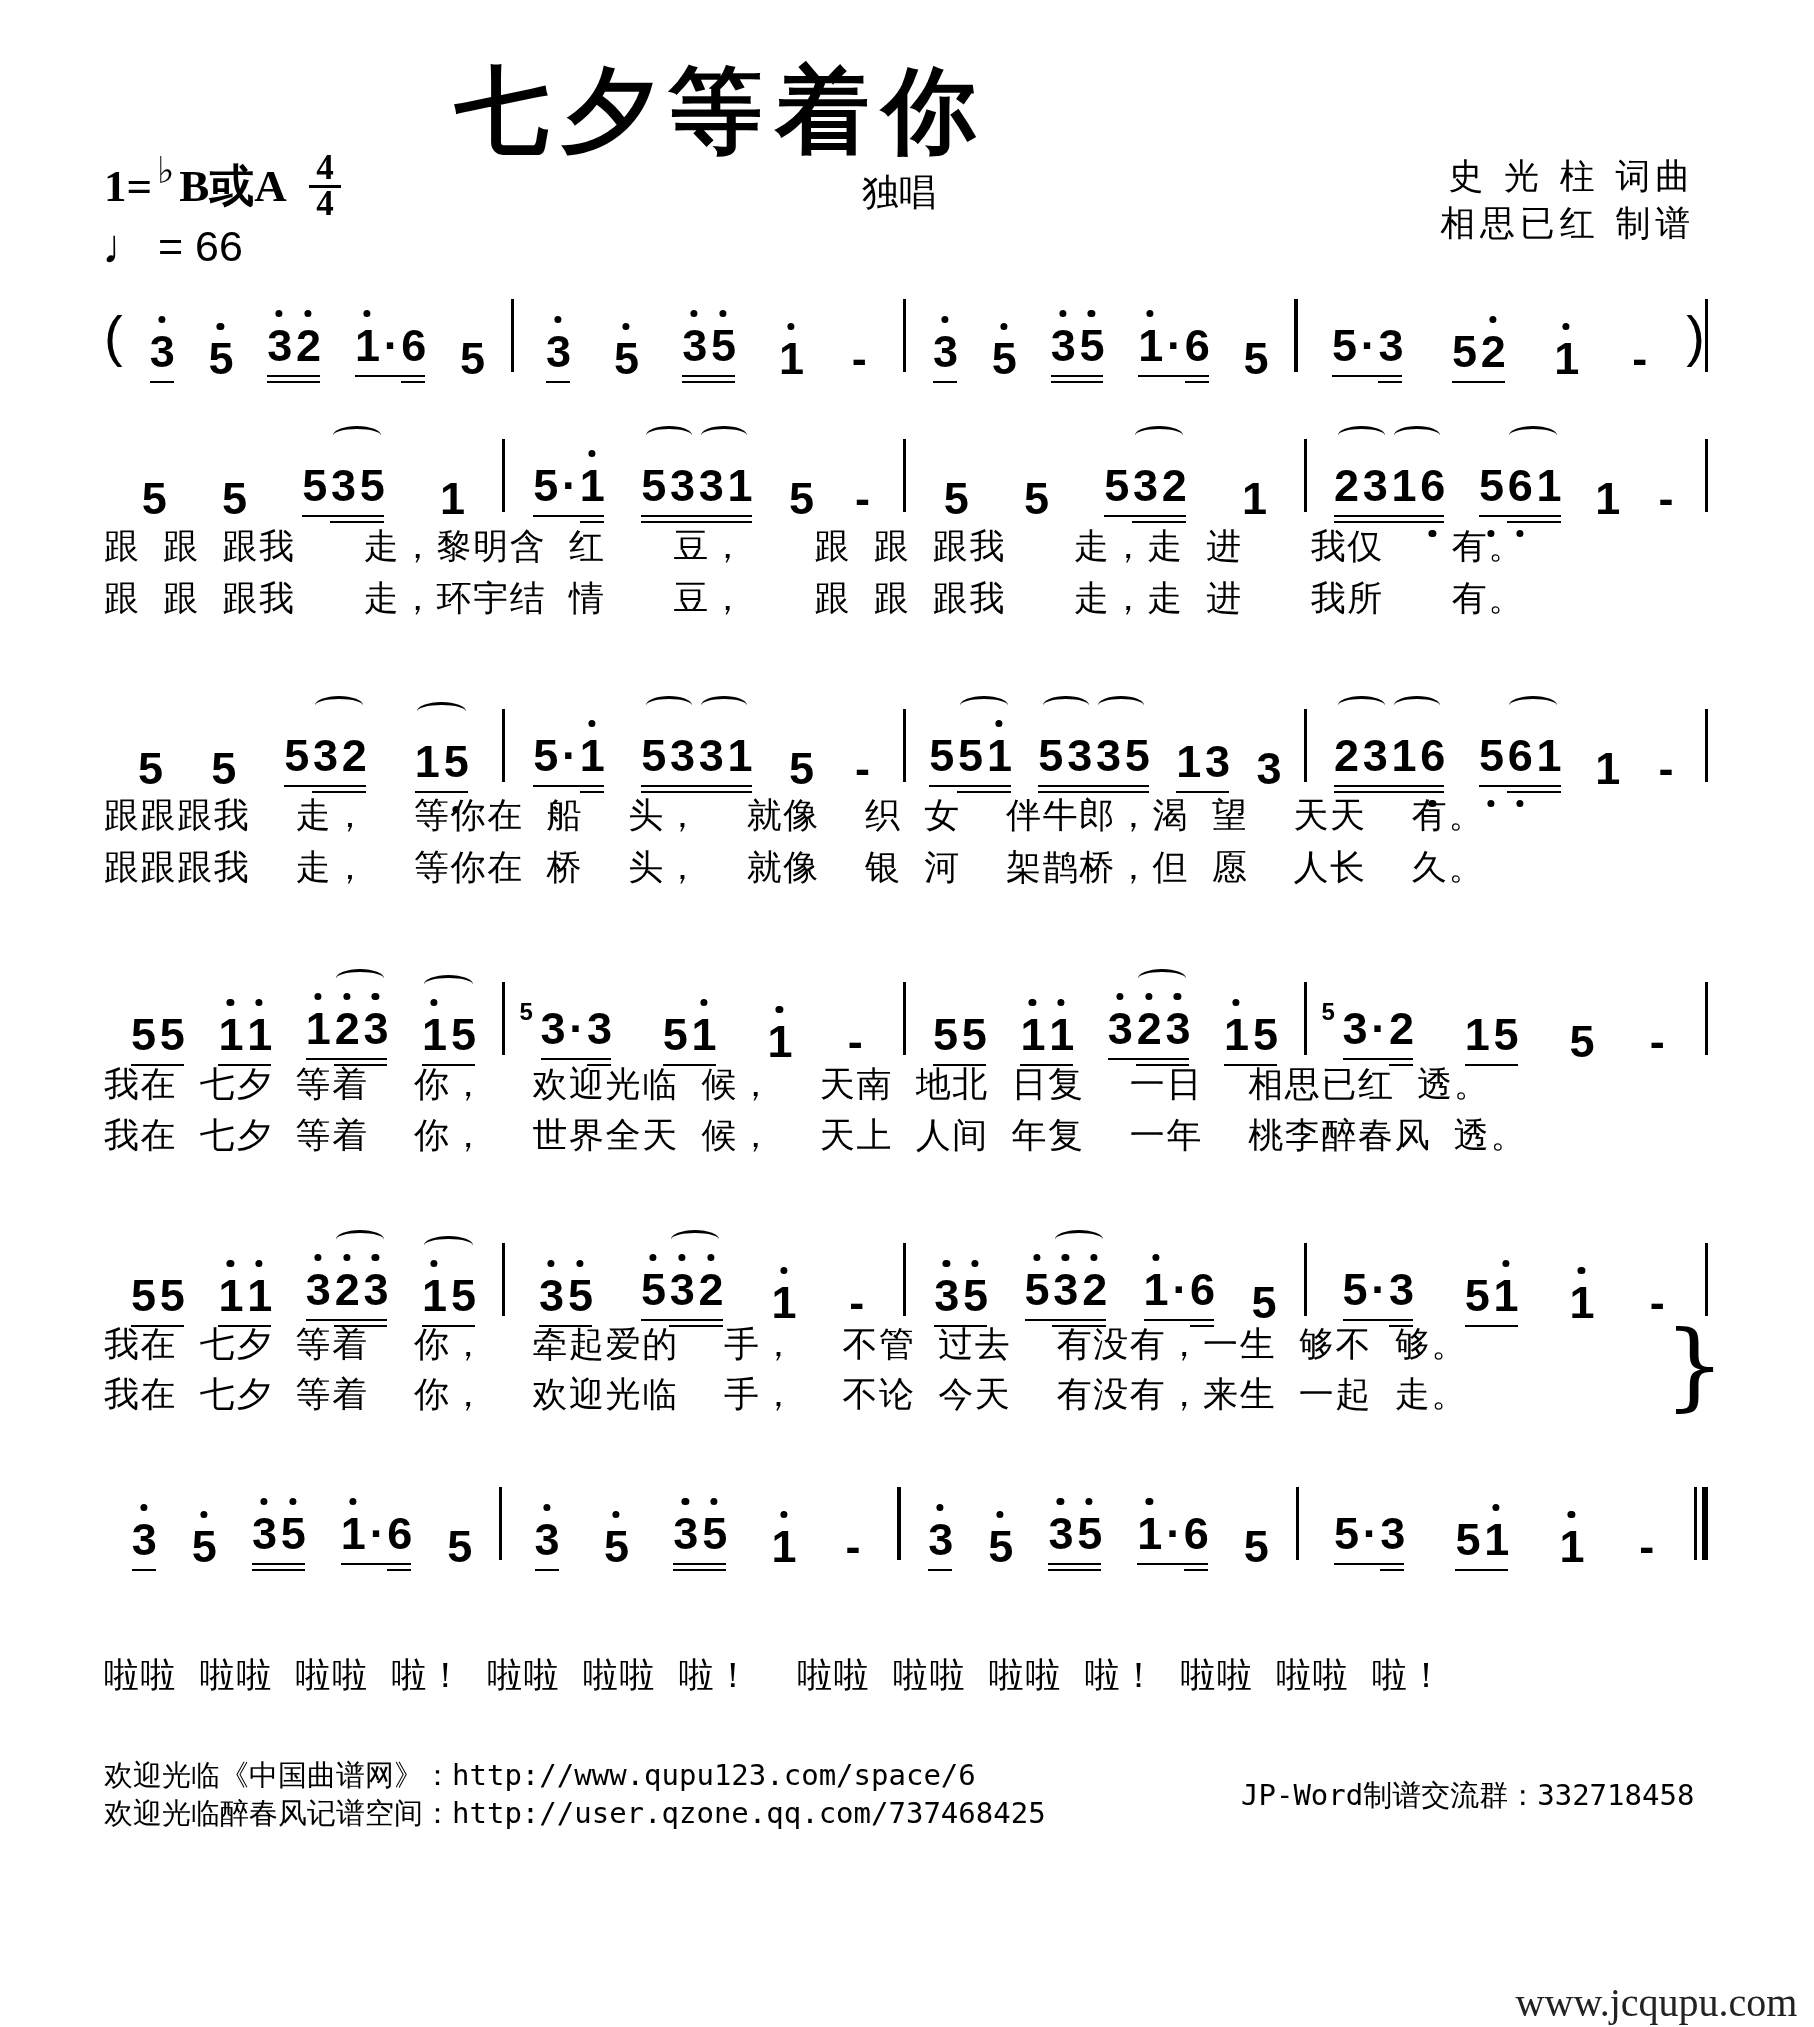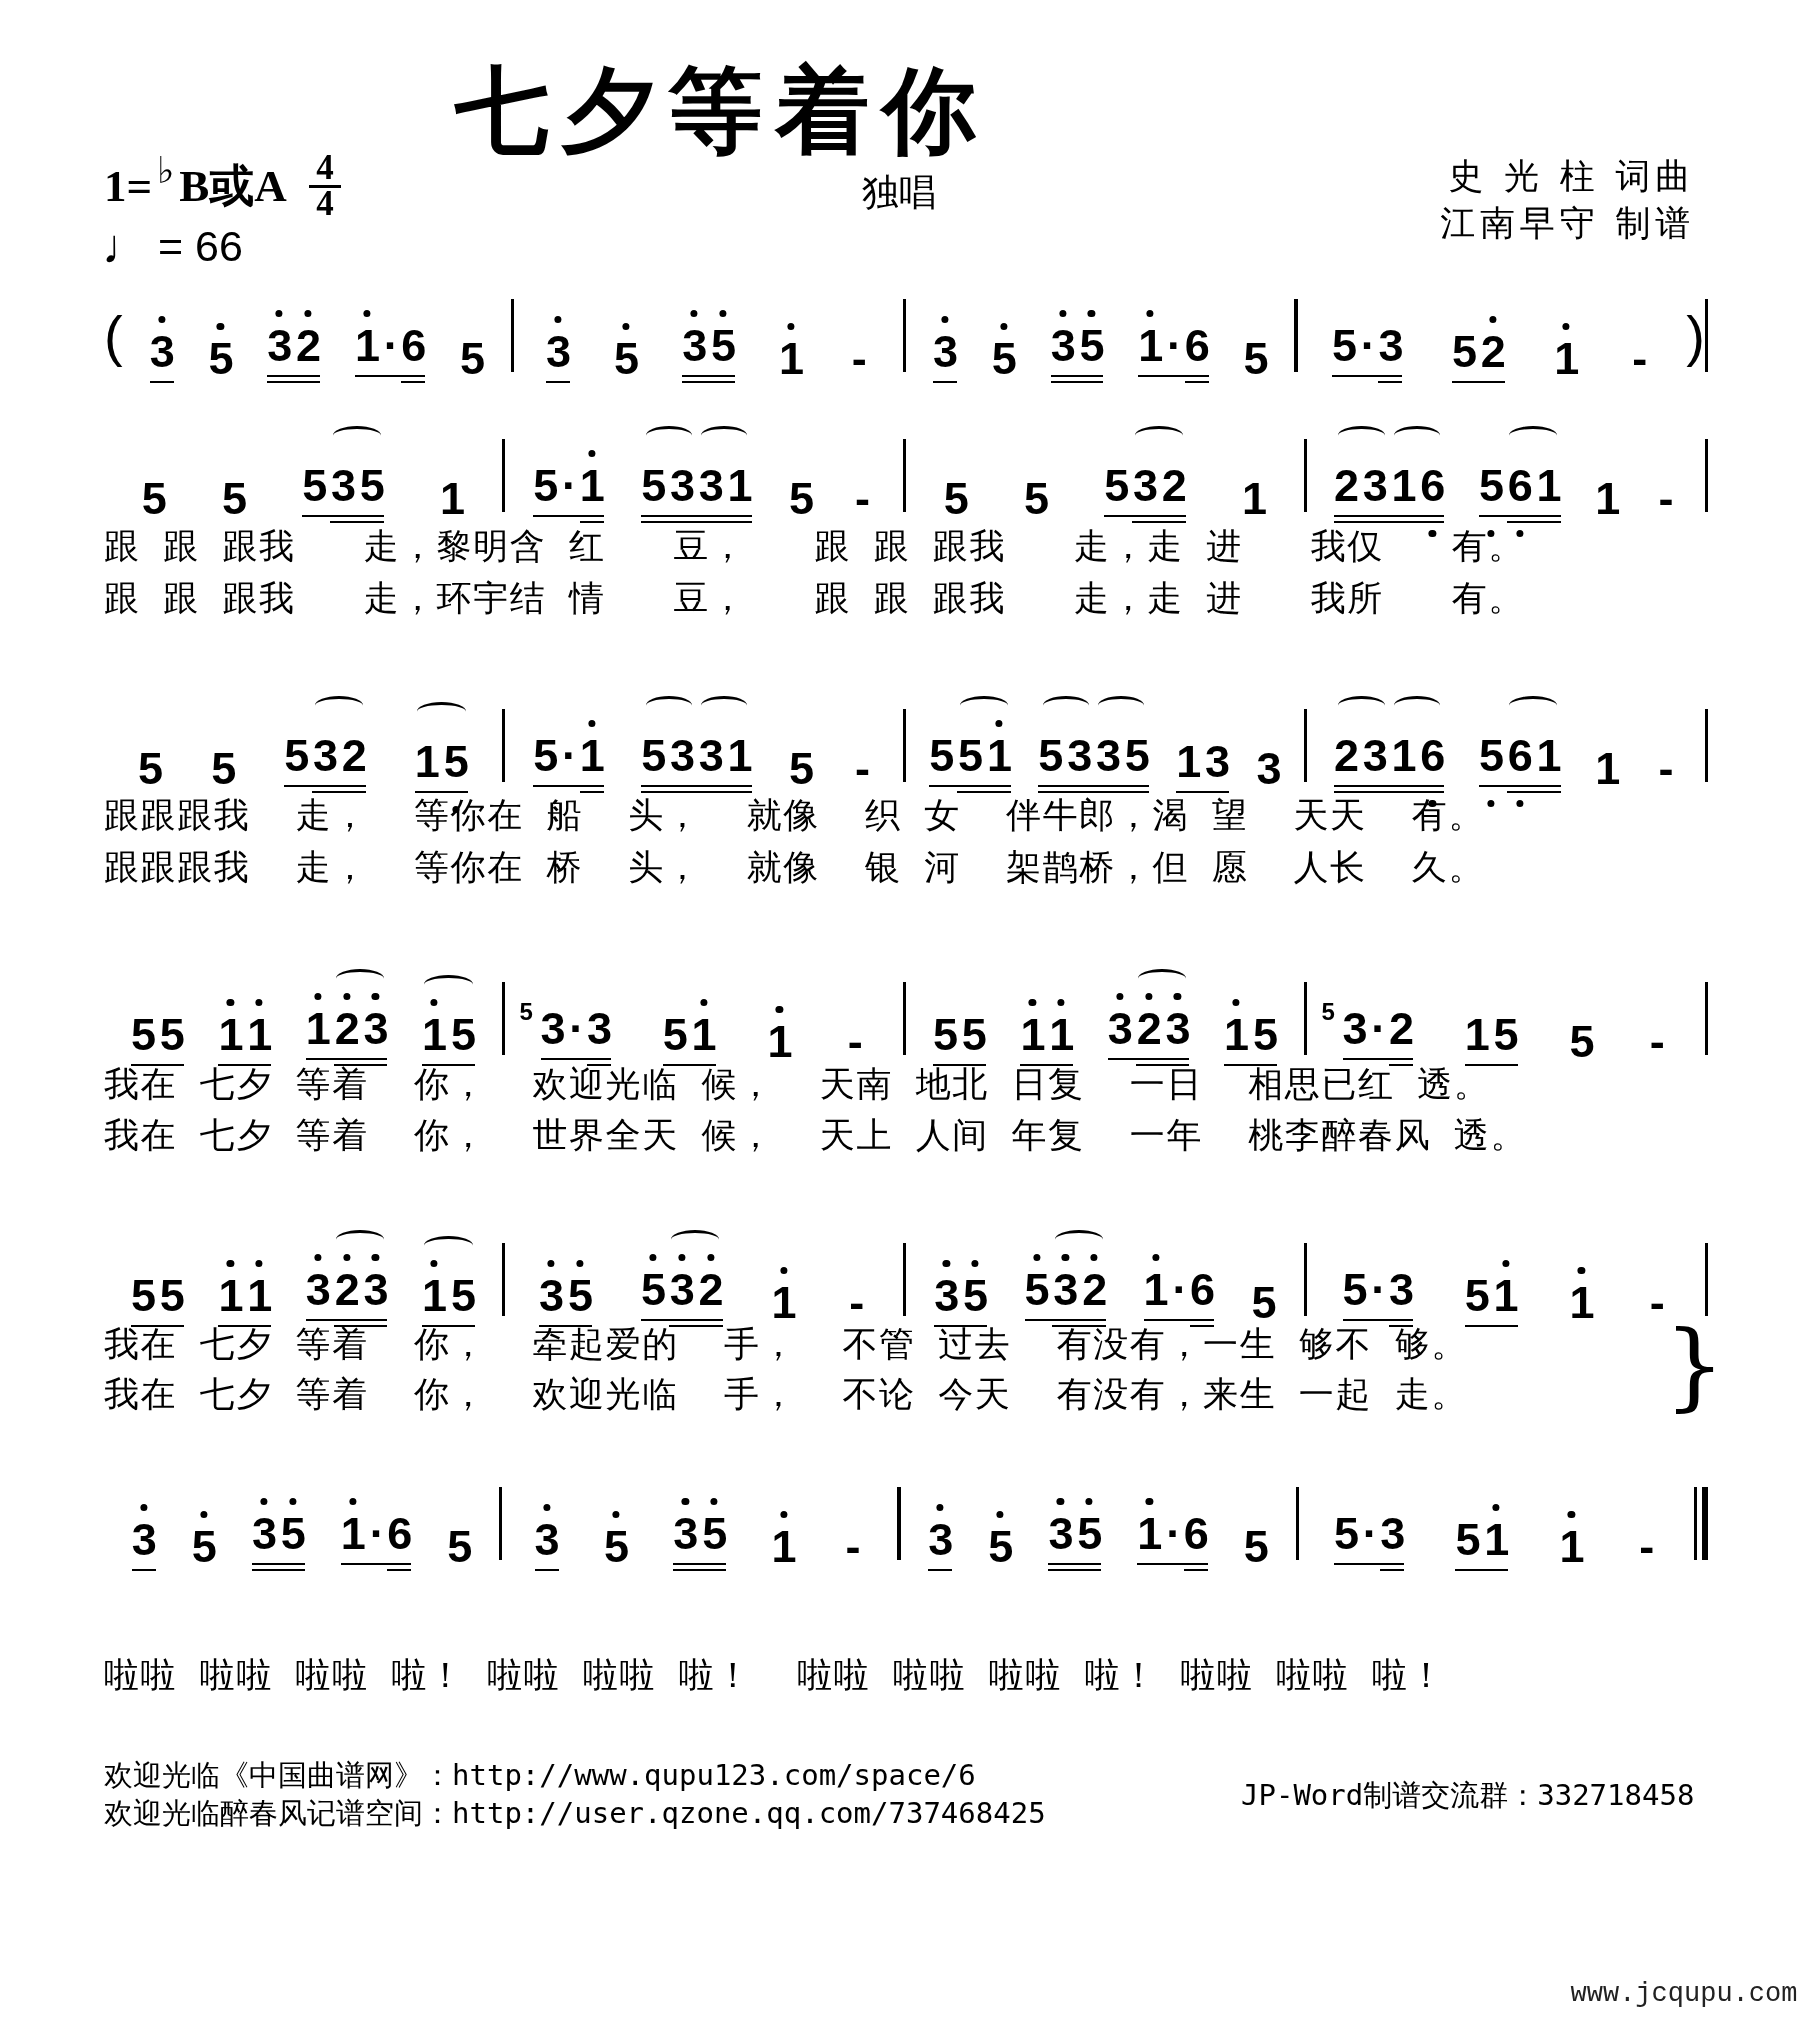--- a/index.html
+++ b/index.html
@@ -27,21 +27,21 @@
   .note .lo{position:absolute;bottom:-27px;left:50%;width:7.2px;height:7.2px;background:#000;border-radius:50%;transform:translateX(-50%);}
   .note.dotted{width:12.8px;}
   .ul{height:2.4px;background:#000;align-self:stretch;margin-top:4.8px;}
   .ul2{height:2.4px;background:#000;margin-top:3.2px;}
   .tie{position:absolute;top:-35px;height:16px;border-top:3.2px solid #000;border-radius:50% 50% 0 0;}
   .grace{position:absolute;top:-6.4px;left:-21px;font-size:24px;font-weight:bold;}
   .paren{font-size:56px;font-weight:normal;align-self:center;}
   .lyric{left:104px;width:1604px;font-size:35px;font-family:Liberation Mono, monospace;letter-spacing:1.6px;white-space:pre;}
   .brace{font-size:96px;font-family:"DejaVu Serif",serif;line-height:96px;}
   .footer{font-size:29px;font-family:"DejaVu Sans Mono","Liberation Mono",monospace;}
-  .watermark{right:17.6px;top:1979px;font-size:27px;font-family:Liberation Mono, monospace;color:#222;margin-left:40px;}
+  .watermark{right:17.6px;top:1979px;font-size:40px;font-family:Liberation Serif, serif;color:#222;margin-left:40px;}
 </style>
 </head>
 <body>
 
 <div class="abs title">七夕等着你</div>
 
 <div class="abs key">
   <span>1=</span>
   <span class="flat">♭</span>
   <span>B或A</span>
@@ -52,21 +52,21 @@
   </span>
 </div>
 
 <div class="abs tempo">
   <span class="qn">♩</span>
   <span>= 66</span>
 </div>
 
 <div class="abs sub">独唱</div>
 <div class="abs credit" style="top:153px">史 光 柱 词曲</div>
-<div class="abs credit" style="top:200px">江南早守 制谱</div>
+<div class="abs credit" style="top:200px">相思已红 制谱</div>
 
 <div id="score">
     <div class="abs row" style="top: 287px;">
       <div class="notes-row">
         <span class="paren">(</span>
         <div class="measure">
           <div class="group">
             <div class="digits">
               <span class="note">3<span class="hi"></span></span>
             </div>

